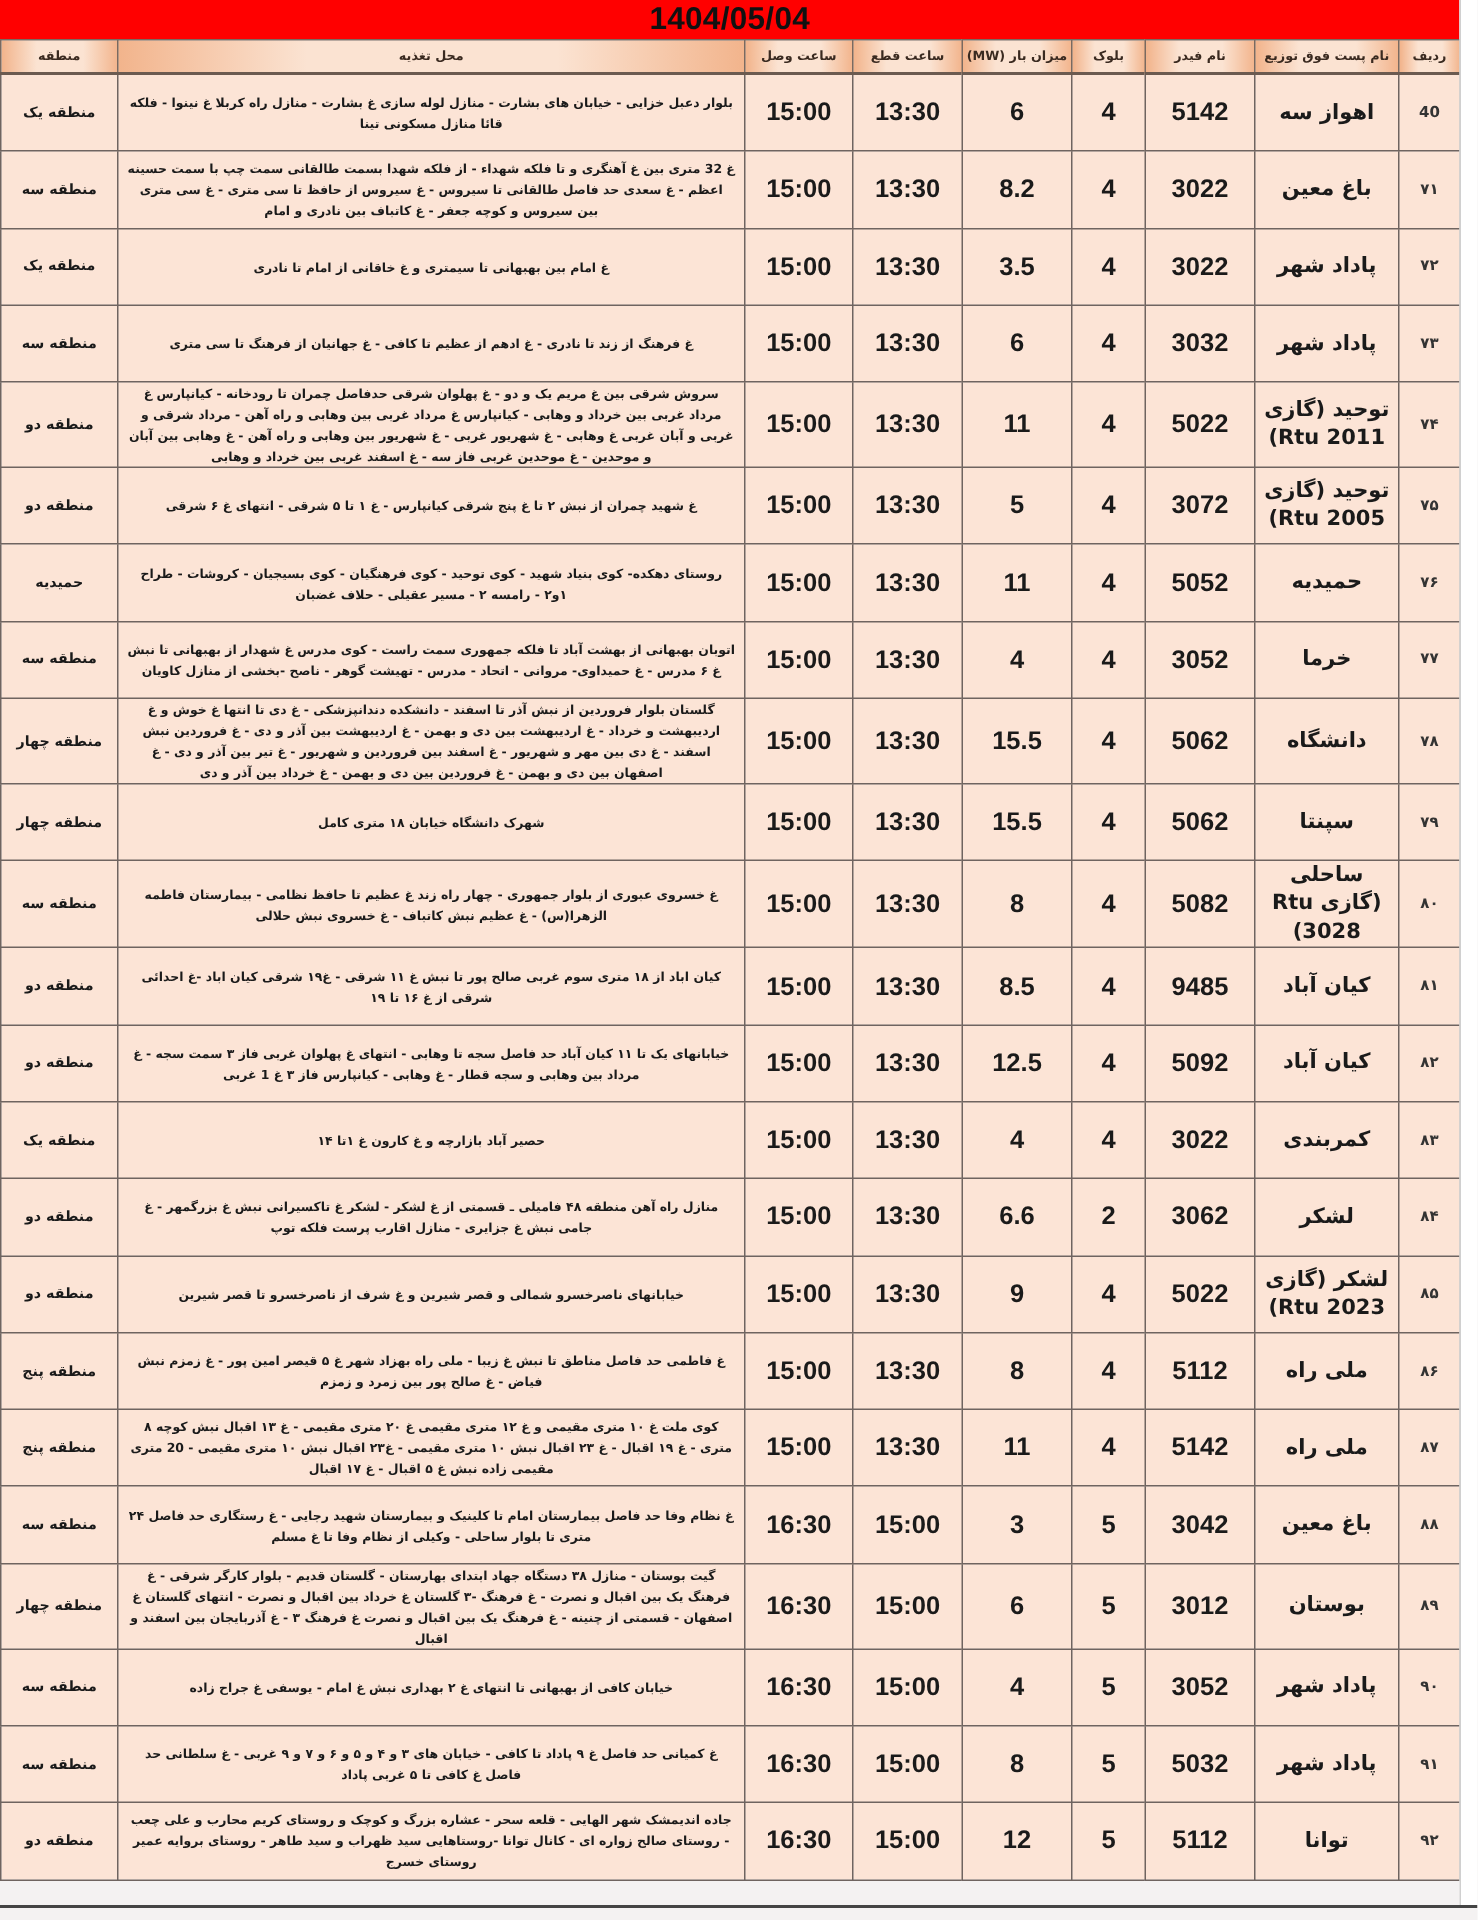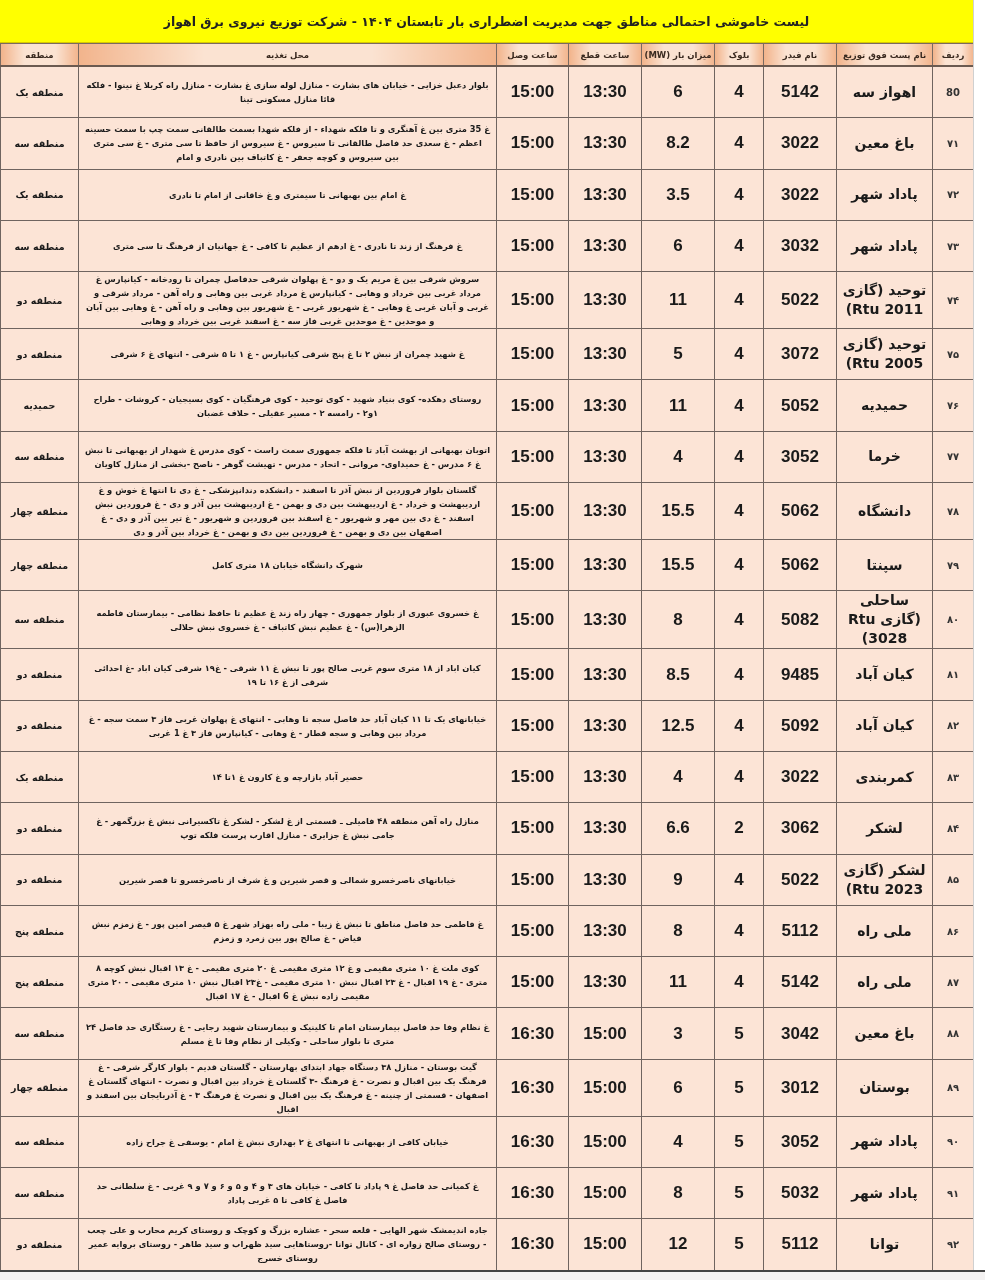--- a/index.html
+++ b/index.html
@@ -51,21 +51,21 @@
   }
   .bottom-strip {
     position:absolute; left:0; top:1270px; width:985px; height:10px;
     background:#f4f2f2; border-top:2px solid #444;
   }
 </style>
 </head>
 <body>
 
 <div class="sheet">
-  <div class="title-bar">لیست خاموشی احتمالی مناطق جهت مدیریت اضطراری بار تابستان ۱۴۰۴ - شرکت توزیع نیروی برق اهواز</div>
+  <div class="date-bar">1404/05/04</div>
 
   <table>
     <colgroup>
       <col style="width:41px">
         <col style="width:96px">
         <col style="width:73px">
         <col style="width:49px">
       <col style="width:73px">
         <col style="width:73px">
         <col style="width:72px">
@@ -80,39 +80,39 @@
         <th>بلوک</th>
         <th style="direction:rtl">میزان بار (MW)</th>
         <th>ساعت قطع</th>
         <th>ساعت وصل</th>
         <th>محل تغذیه</th>
         <th>منطقه</th>
       </tr>
     </thead>
     <tbody id="rows">
         <tr>
-          <td class="rownum">80</td>
+          <td class="rownum">40</td>
           <td class="station">اهواز سه</td>
           <td class="num" style="direction: ltr;">5142</td>
           <td class="num" style="direction: ltr;">4</td>
           <td class="num" style="direction: ltr;">6</td>
           <td class="num" style="direction: ltr;">13:30</td>
           <td class="num" style="direction: ltr;">15:00</td>
           <td class="desc">بلوار دعبل خزایی - خیابان های بشارت - منازل لوله سازی غ بشارت - منازل راه کربلا غ نینوا - فلکه قائا منازل مسکونی تینا</td>
           <td class="region">منطقه یک</td>
         </tr>
         <tr>
           <td class="rownum">۷۱</td>
           <td class="station">باغ معین</td>
           <td class="num" style="direction: ltr;">3022</td>
           <td class="num" style="direction: ltr;">4</td>
           <td class="num" style="direction: ltr; text-align: center;">8.2</td>
           <td class="num" style="direction: ltr;">13:30</td>
           <td class="num" style="direction: ltr;">15:00</td>
-          <td class="desc">غ 35 متری بین غ آهنگری و تا فلکه شهداء - از فلکه شهدا بسمت طالقانی سمت چپ با سمت حسینه اعظم - غ سعدی حد فاصل طالقانی تا سیروس - غ سیروس از حافظ تا سی متری - غ سی متری بین سیروس و کوچه جعفر - غ کاتباف بین نادری و امام</td>
+          <td class="desc">غ 32 متری بین غ آهنگری و تا فلکه شهداء - از فلکه شهدا بسمت طالقانی سمت چپ با سمت حسینه اعظم - غ سعدی حد فاصل طالقانی تا سیروس - غ سیروس از حافظ تا سی متری - غ سی متری بین سیروس و کوچه جعفر - غ کاتباف بین نادری و امام</td>
           <td class="region">منطقه سه</td>
         </tr>
         <tr>
           <td class="rownum">۷۲</td>
           <td class="station">پاداد شهر</td>
           <td class="num" style="direction: ltr;">3022</td>
           <td class="num" style="direction: ltr;">4</td>
           <td class="num" style="direction: ltr;">3.5</td>
           <td class="num" style="direction: ltr;">13:30</td>
           <td class="num" style="direction: ltr;">15:00</td>
@@ -274,21 +274,21 @@
           <td class="region">منطقه پنج</td>
         </tr>
         <tr>
           <td class="rownum">۸۷</td>
           <td class="station">ملی راه</td>
           <td class="num" style="direction: ltr;">5142</td>
           <td class="num" style="direction: ltr;">4</td>
           <td class="num" style="direction: ltr;">11</td>
           <td class="num" style="direction: ltr;">13:30</td>
           <td class="num" style="direction: ltr;">15:00</td>
-          <td class="desc">کوی ملت غ ۱۰ متری مقیمی و غ ۱۲ متری مقیمی غ ۲۰ متری مقیمی - غ ۱۳ اقبال نبش کوچه ۸ متری - غ ۱۹ اقبال - غ ۲۳ اقبال نبش ۱۰ متری مقیمی - غ۲۳ اقبال نبش ۱۰ متری مقیمی - ۲۰ متری مقیمی زاده نبش غ 6 اقبال - غ ۱۷ اقبال</td>
+          <td class="desc">کوی ملت غ ۱۰ متری مقیمی و غ ۱۲ متری مقیمی غ ۲۰ متری مقیمی - غ ۱۳ اقبال نبش کوچه ۸ متری - غ ۱۹ اقبال - غ ۲۳ اقبال نبش ۱۰ متری مقیمی - غ۲۳ اقبال نبش ۱۰ متری مقیمی - 20 متری مقیمی زاده نبش غ ۵ اقبال - غ ۱۷ اقبال</td>
           <td class="region">منطقه پنج</td>
         </tr>
         <tr>
           <td class="rownum">۸۸</td>
           <td class="station">باغ معین</td>
           <td class="num" style="direction: ltr;">3042</td>
           <td class="num" style="direction: ltr;">5</td>
           <td class="num" style="direction: ltr;">3</td>
           <td class="num" style="direction: ltr;">15:00</td>
           <td class="num" style="direction: ltr;">16:30</td>

